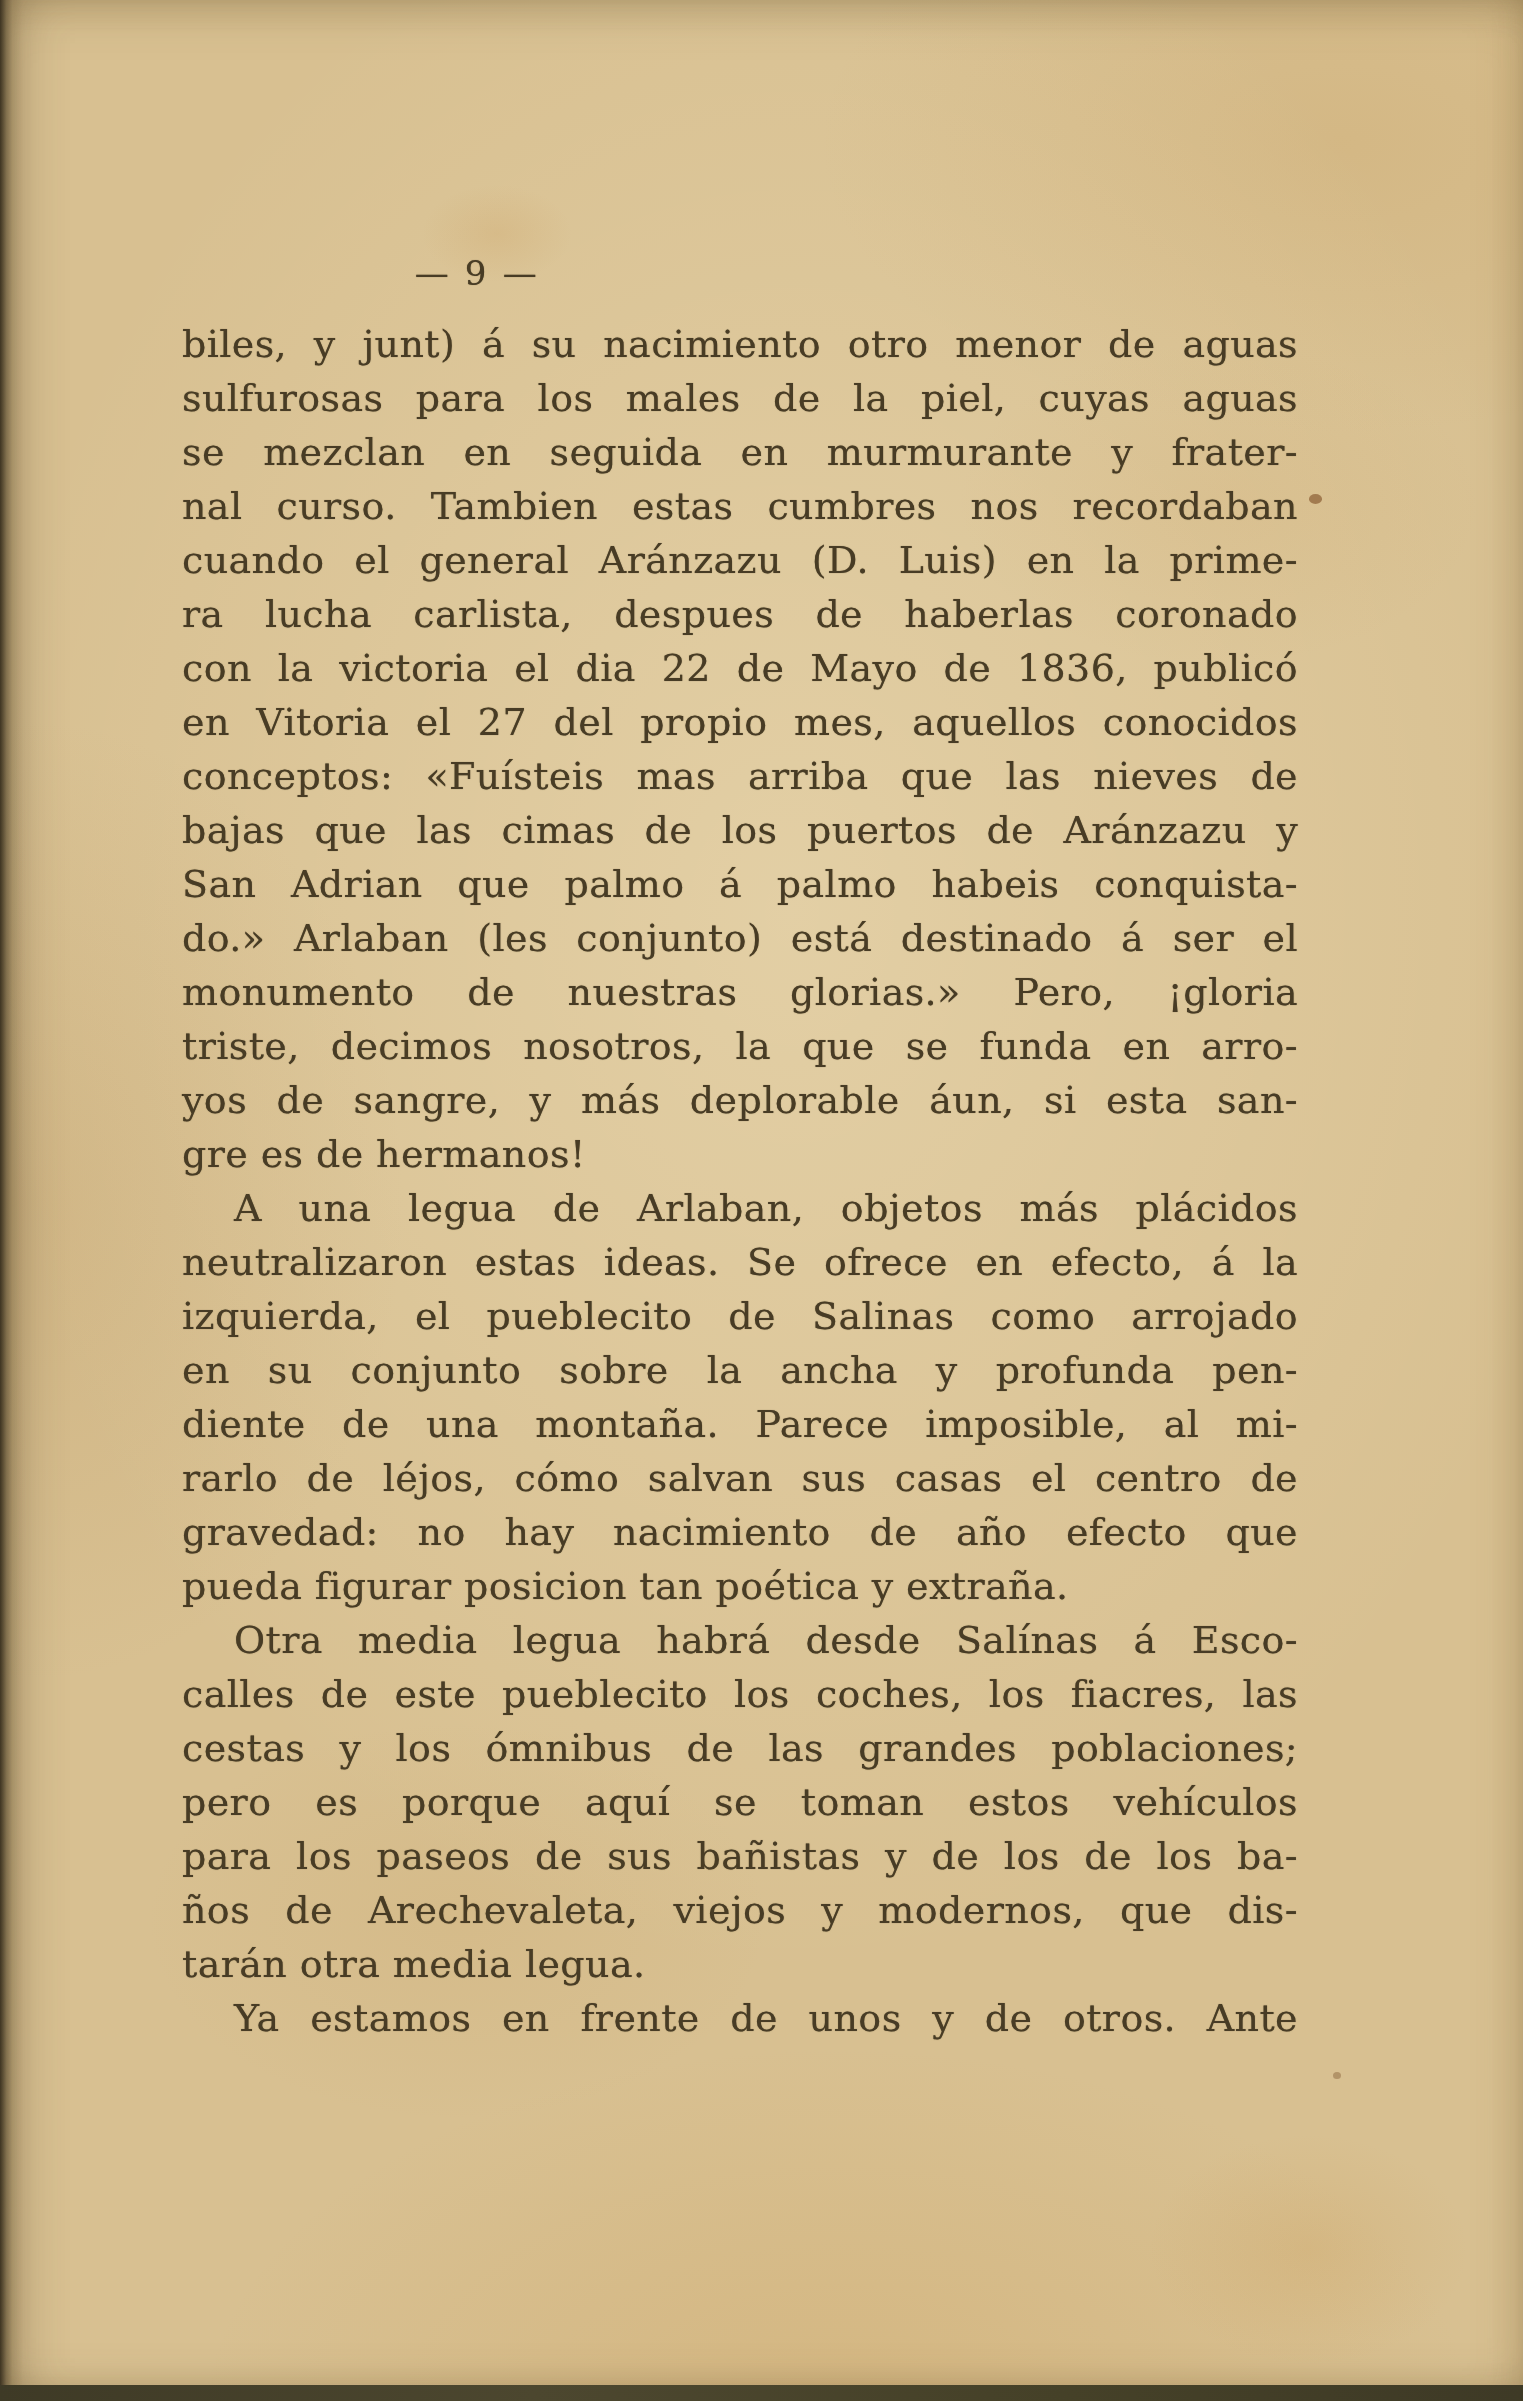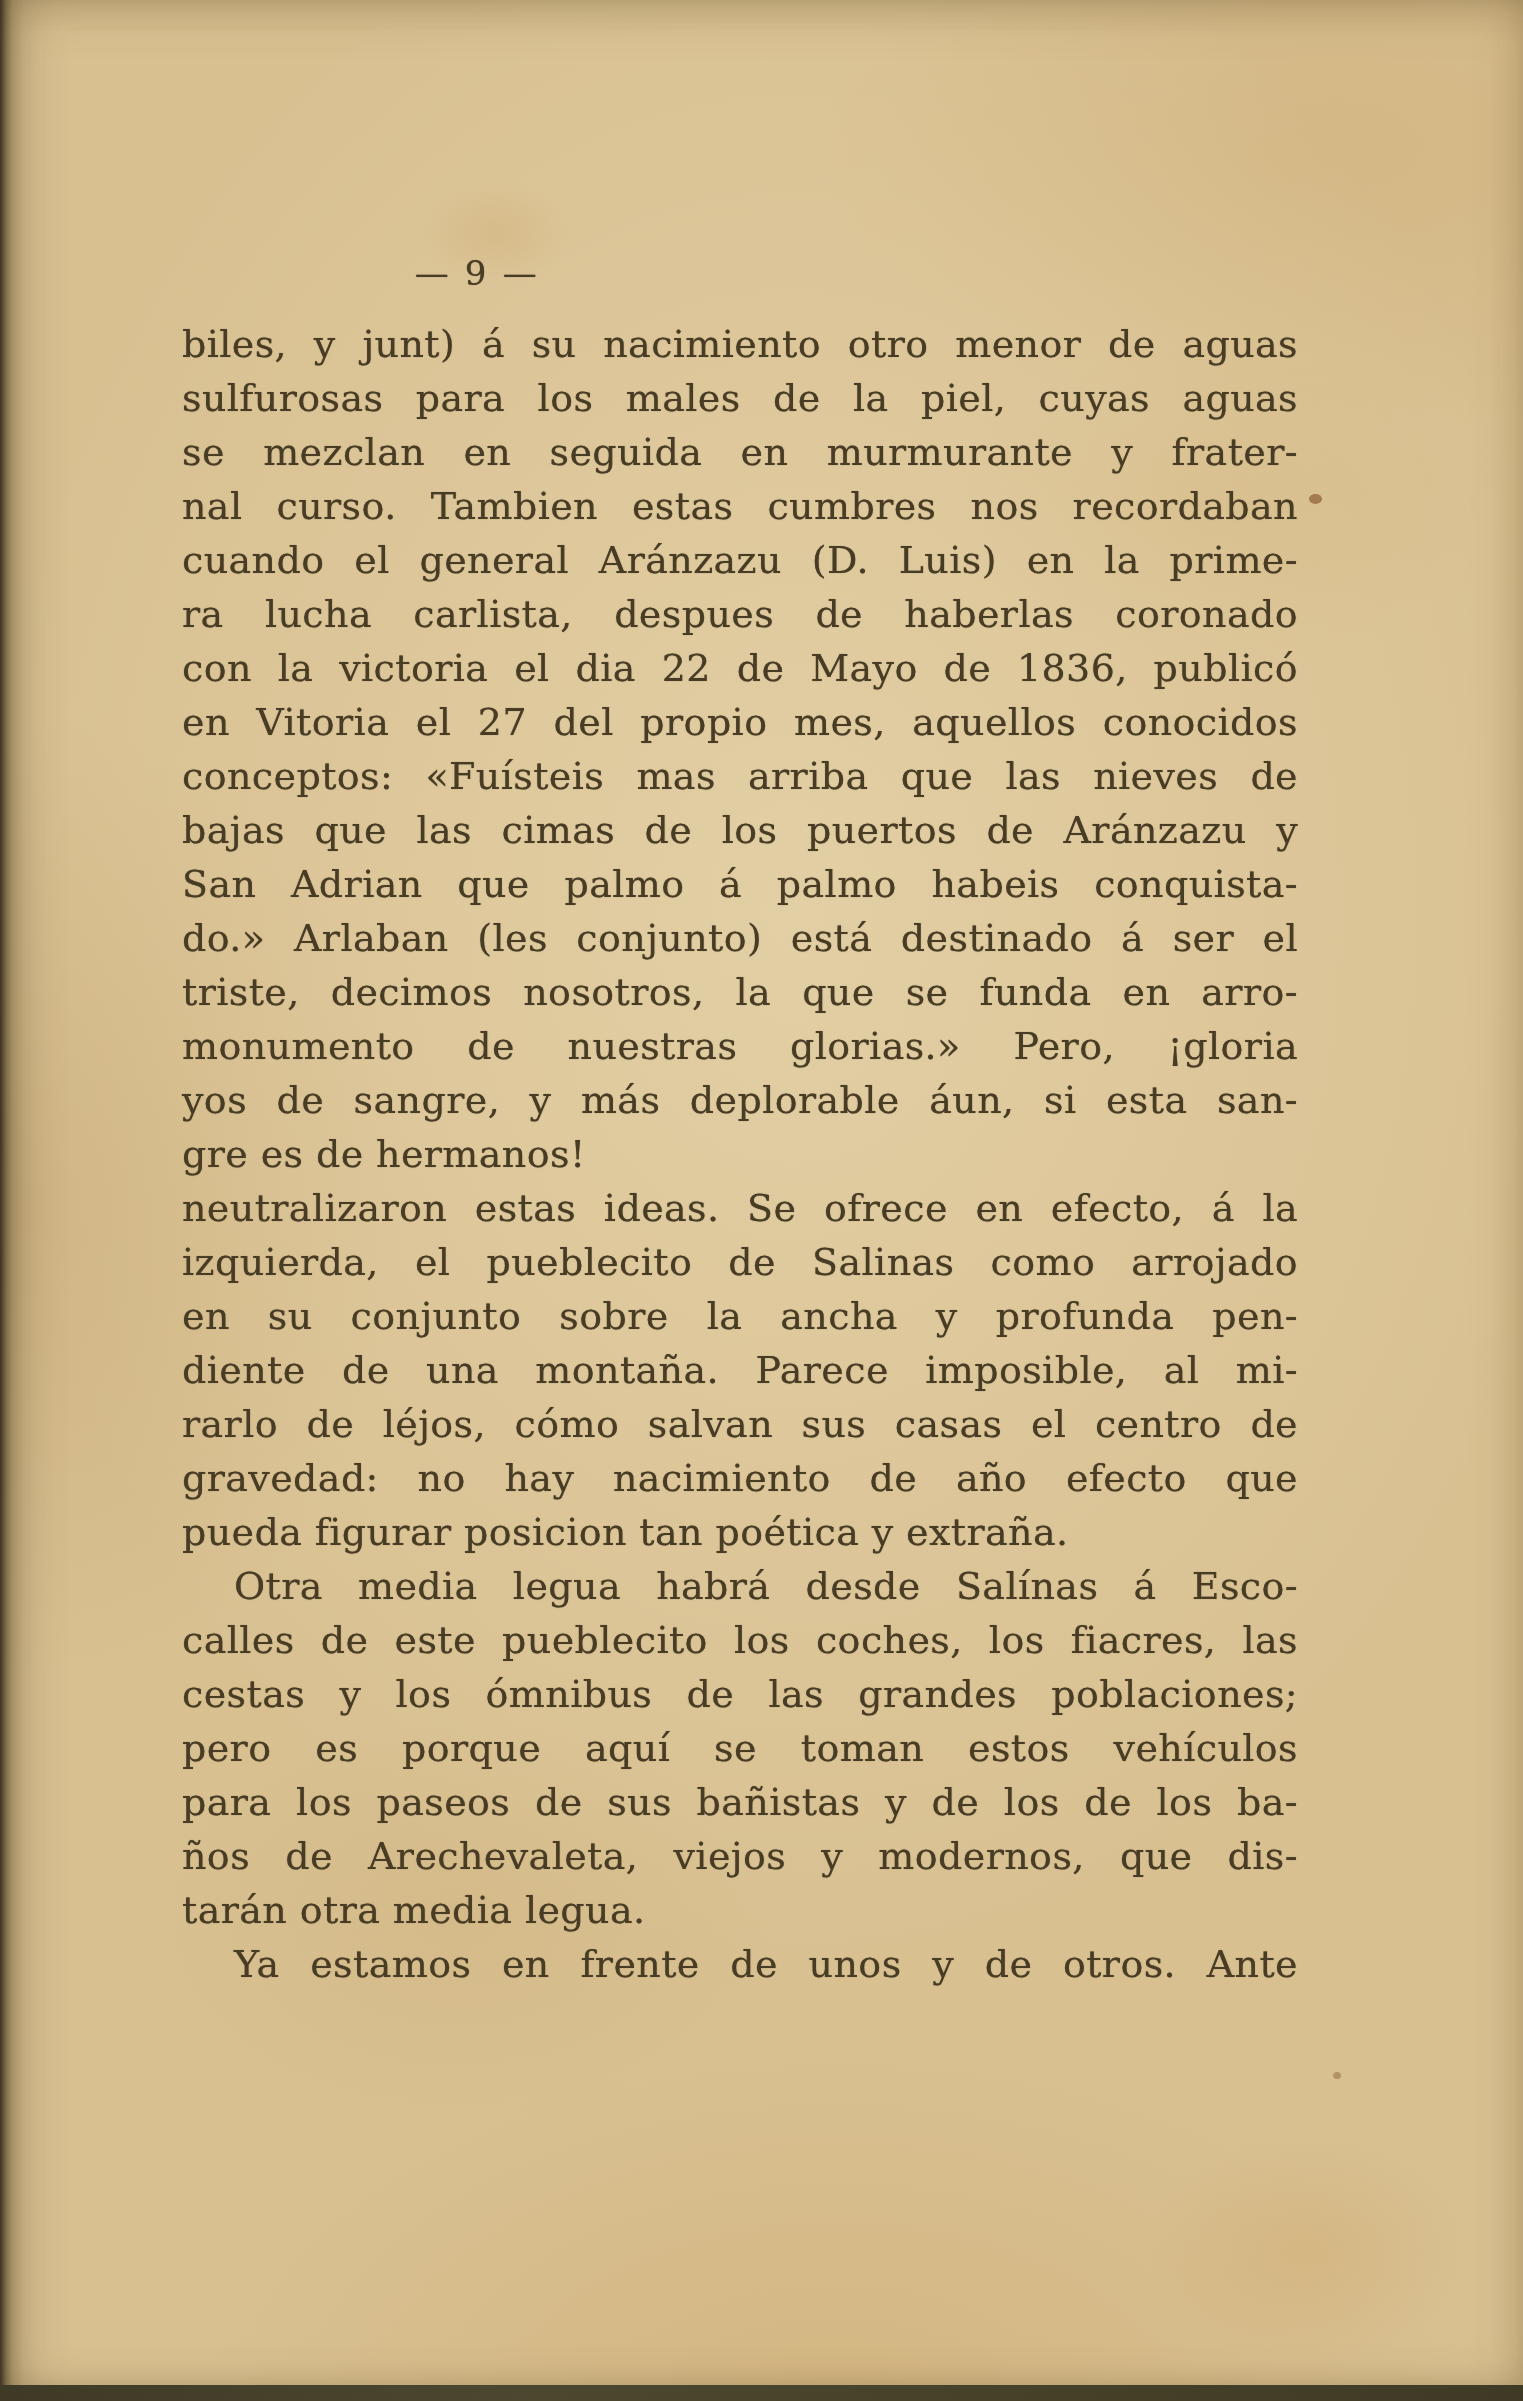--- a/index.html
+++ b/index.html
@@ -80,24 +80,25 @@
       <div class="line"><span class="rm">se mezclan en seguida en murmurante y frater-</span></div>
       <div class="line"><span class="rm">nal curso. Tambien estas cumbres nos recordaban</span></div>
       <div class="line"><span class="rm">cuando el general Aránzazu (D. Luis) en la prime-</span></div>
       <div class="line"><span class="rm">ra lucha carlista, despues de haberlas coronado</span></div>
       <div class="line"><span class="rm">con la victoria el dia 22 de Mayo de 1836, publicó</span></div>
       <div class="line"><span class="rm">en Vitoria el 27 del propio mes, aquellos conocidos</span></div>
       <div class="line"><span class="rm">conceptos: «</span><span class="it">Fuísteis mas arriba que las nieves de</span></div>
       <div class="line"><span class="it">bajas que las cimas de los puertos de Aránzazu y</span></div>
       <div class="line"><span class="it">San Adrian que palmo á palmo habeis conquista-</span></div>
       <div class="line"><span class="it">do.» Arlaban </span><span class="rm">(les conjunto) </span><span class="it">está destinado á ser el</span></div>
+      <div class="line"><span class="it">monumento de nuestras glorias.»</span><span class="rm"> Pero, ¡gloria</span></div>
       <div class="line"><span class="rm">triste, decimos nosotros, la que se funda en arro-</span></div>
-      <div class="line"><span class="it">monumento de nuestras glorias.»</span><span class="rm"> Pero, ¡gloria</span></div>
       <div class="line"><span class="rm">yos de sangre, y más deplorable áun, si esta san-</span></div>
       <div class="line para-end"><span class="rm">gre es de hermanos!</span></div>
+      <div class="line indent"><span class="rm">A una legua de Arlaban, objetos más plácidos</span></div>
       <div class="line"><span class="rm">neutralizaron estas ideas. Se ofrece en efecto, á la</span></div>
       <div class="line"><span class="rm">izquierda, el pueblecito de </span><span class="it">Salinas</span><span class="rm"> como arrojado</span></div>
       <div class="line"><span class="rm">en su conjunto sobre la ancha y profunda pen-</span></div>
       <div class="line"><span class="rm">diente de una montaña. Parece imposible, al mi-</span></div>
       <div class="line"><span class="rm">rarlo de léjos, cómo salvan sus casas el centro de</span></div>
       <div class="line"><span class="rm">gravedad: no hay nacimiento de año efecto que</span></div>
       <div class="line para-end"><span class="rm">pueda figurar posicion tan poética y extraña.</span></div>
       <div class="line indent"><span class="rm">Otra media legua habrá desde </span><span class="it">Salínas</span><span class="rm"> á </span><span class="it">Esco-</span></div>
       <div class="line"><span class="rm">calles de este pueblecito los coches, los fiacres, las</span></div>
       <div class="line"><span class="rm">cestas y los ómnibus de las grandes poblaciones;</span></div>

